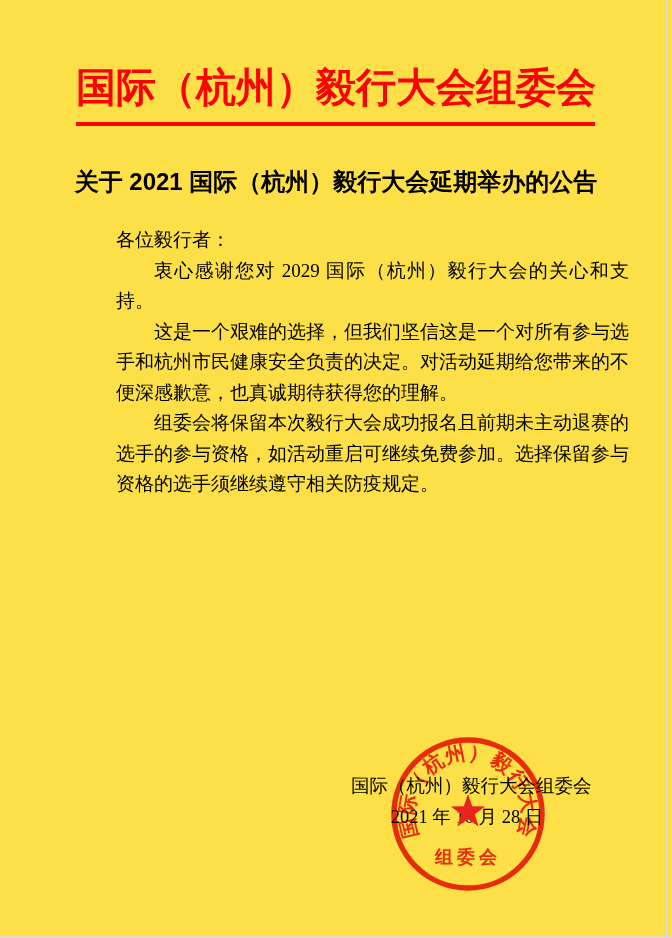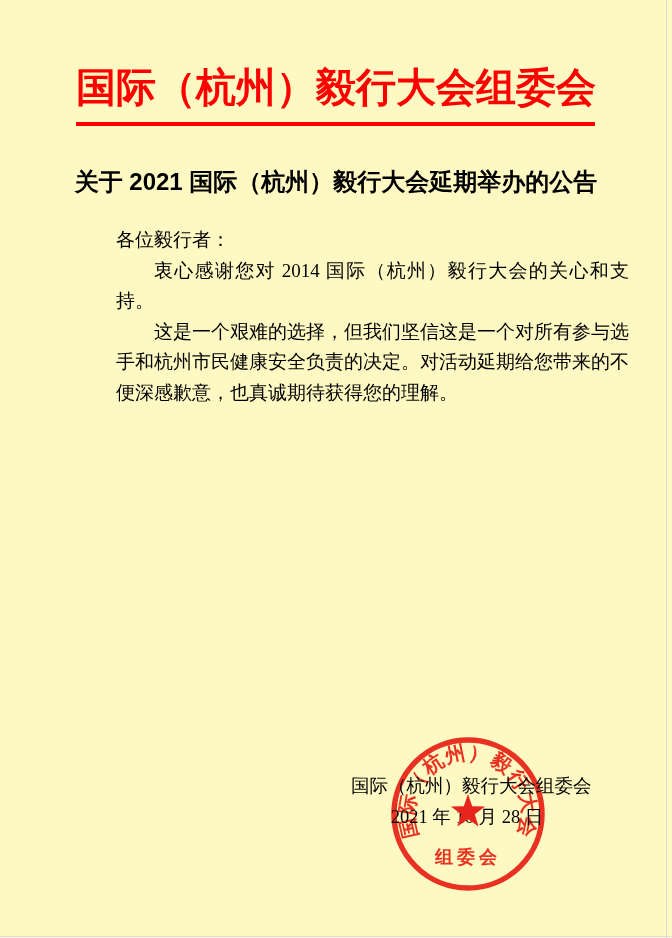--- a/index.html
+++ b/index.html
@@ -1,20 +1,20 @@
 <!DOCTYPE html>
 <html><head>
 <meta charset="utf-8">
 <style>
   html, body { margin: 0; padding: 0; background: #ffffff; }
   .page {
     position: relative;
     width: 672px;
     height: 938px;
-    background: #fef9c3;
+    background: #fde047;
     overflow: hidden;
     font-family: "Liberation Serif", "DejaVu Serif", serif;
     color: #000000;
   }
   .org-title {
     position: absolute;
     top: 62px;
     left: 0;
     width: 672px;
     text-align: center;
@@ -98,22 +98,23 @@
 <div class="page">
 
   <div class="org-title">国际（杭州）毅行大会组委会</div>
 
   <div class="title-divider"></div>
 
   <div class="doc-title">关于 2021 国际（杭州）毅行大会延期举办的公告</div>
 
   <div class="letter-body">
     <p class="salutation">各位毅行者：</p>
-    <p>衷心感谢您对 2014 国际（杭州）毅行大会的关心和支持。</p>
+    <p>衷心感谢您对 2029 国际（杭州）毅行大会的关心和支持。</p>
     <p>这是一个艰难的选择，但我们坚信这是一个对所有参与选手和杭州市民健康安全负责的决定。对活动延期给您带来的不便深感歉意，也真诚期待获得您的理解。</p>
+    <p>组委会将保留本次毅行大会成功报名且前期未主动退赛的选手的参与资格，如活动重启可继续免费参加。选择保留参与资格的选手须继续遵守相关防疫规定。</p>
   </div>
 
   <div class="signature-block">
     <div>国际（杭州）毅行大会组委会</div>
     <div>2021 年 10 月 28 日</div>
   </div>
 
   <svg class="seal-svg seal-blend" viewBox="0 0 160 160">
     <defs>
       <path id="sealArc" d="M 31.1 102.8 A 54 54 0 1 1 128.9 102.8" fill="none"></path>

